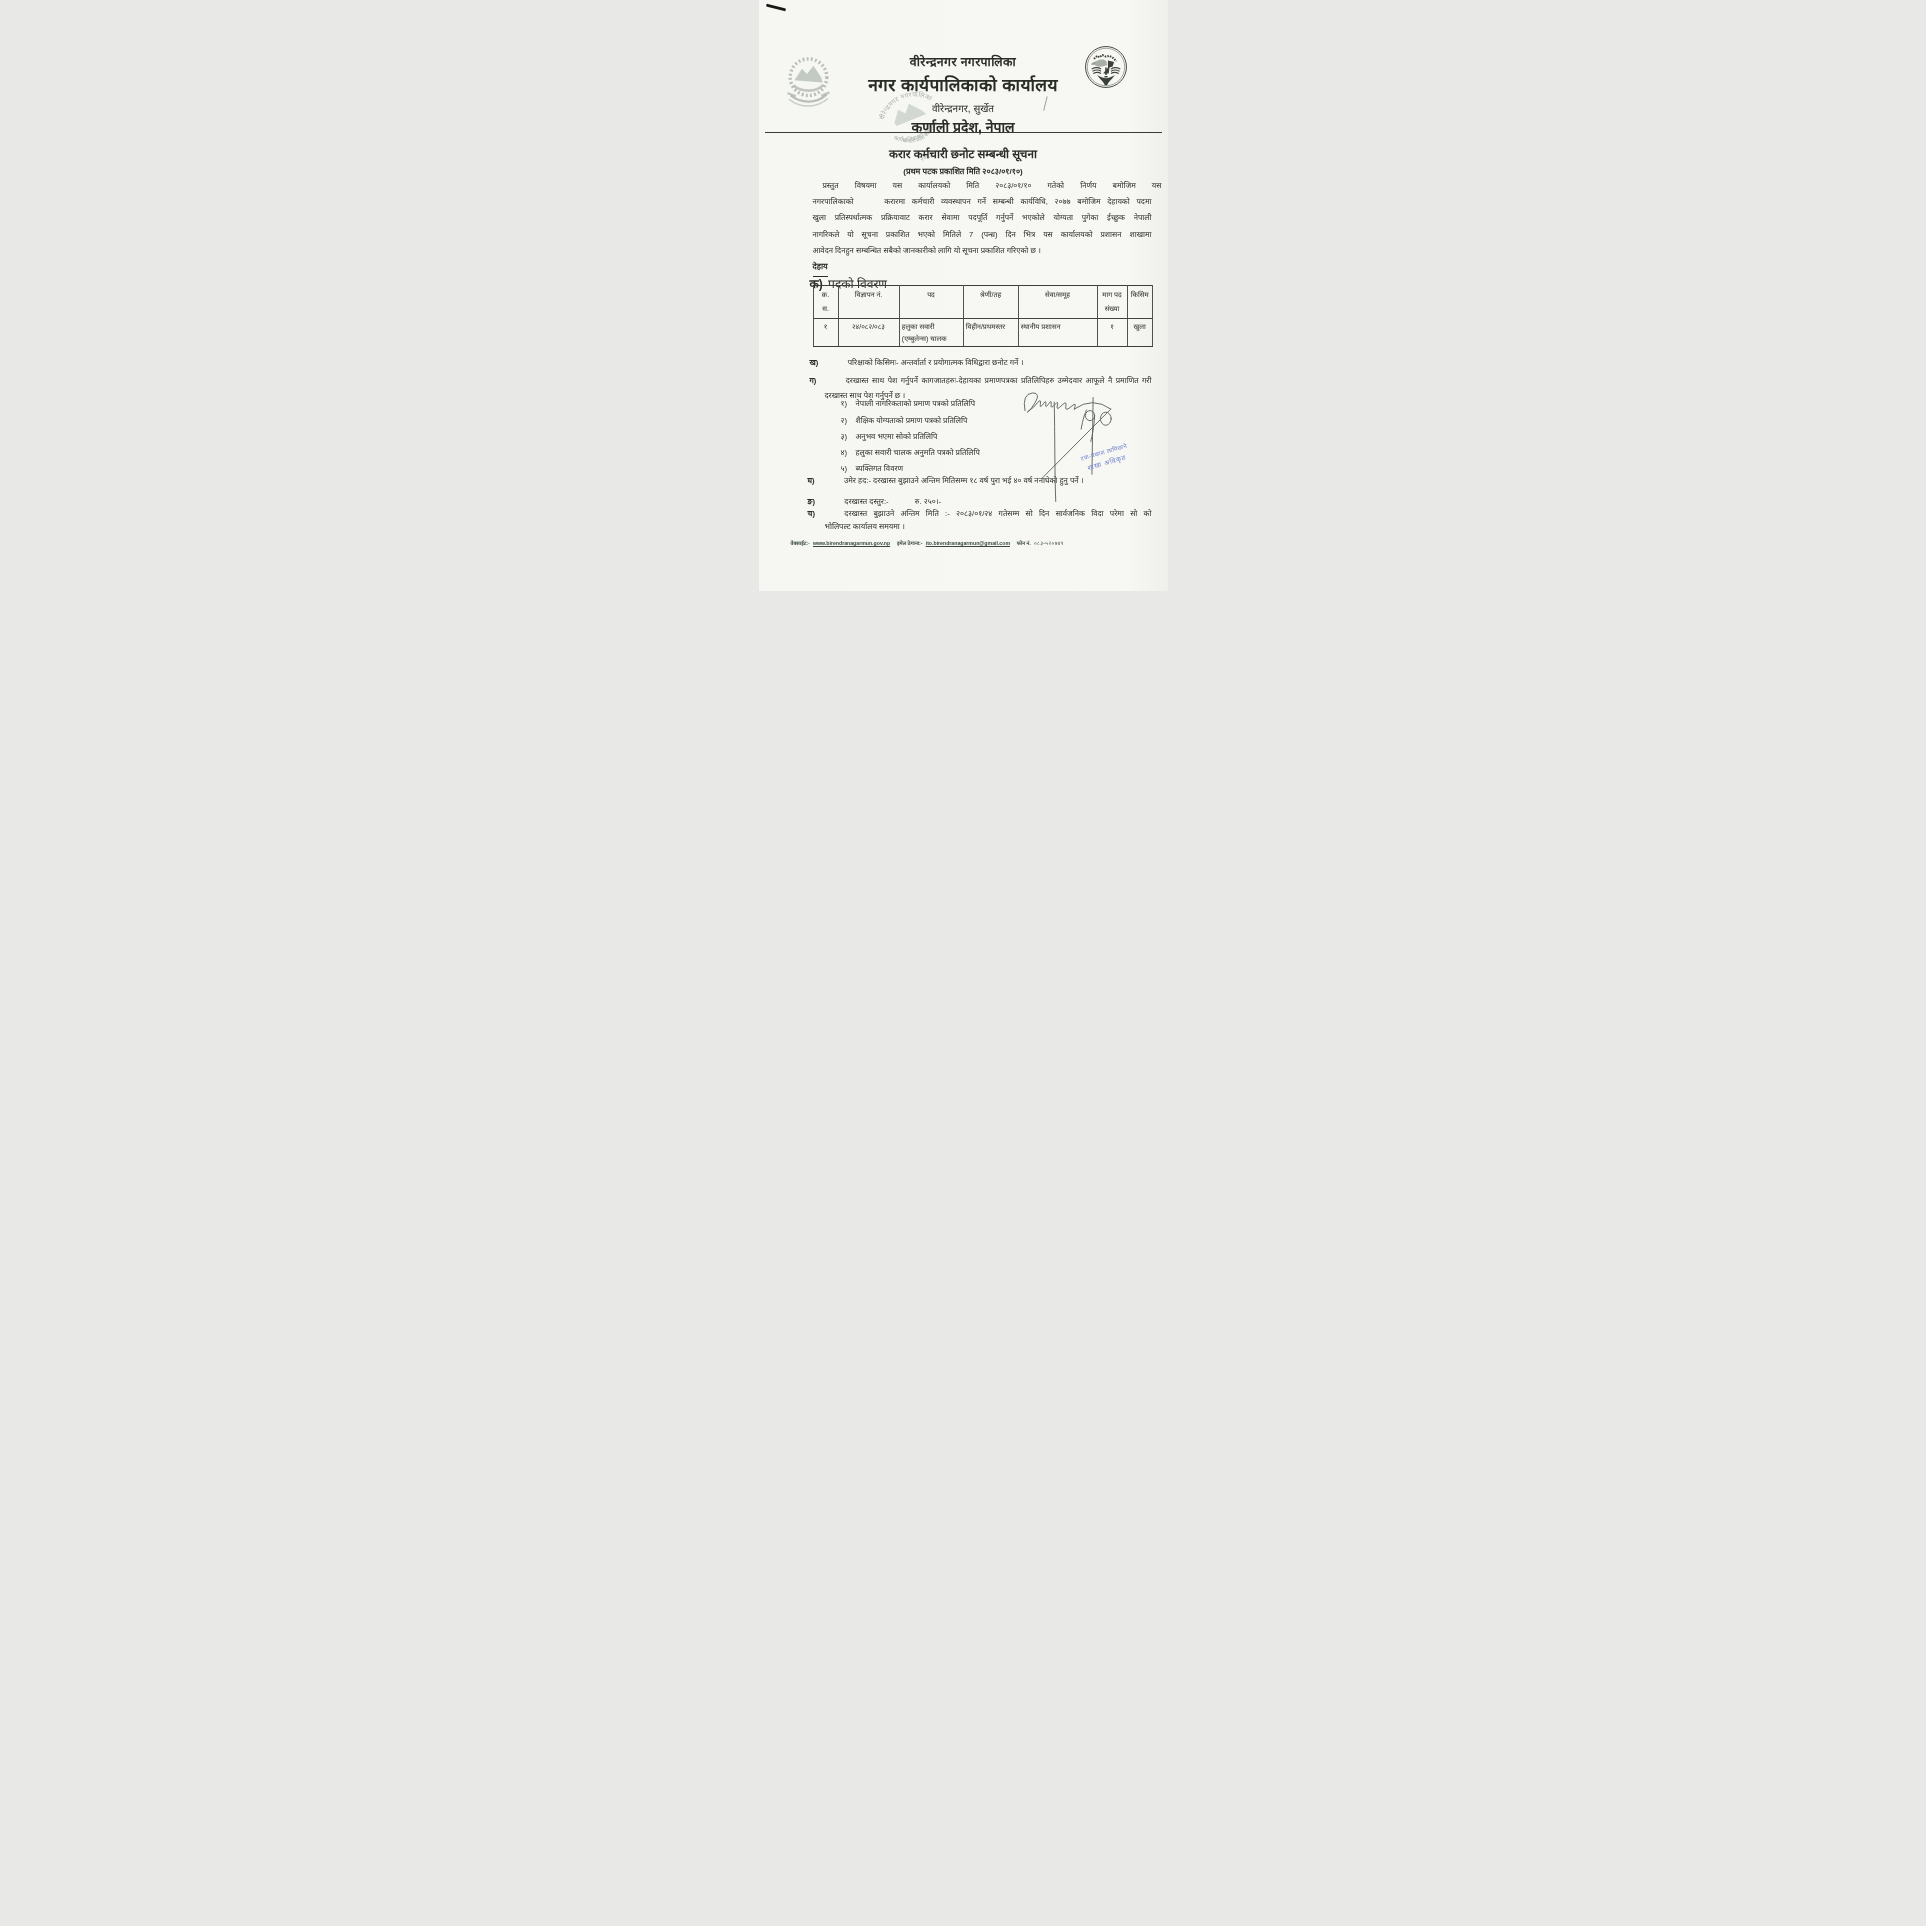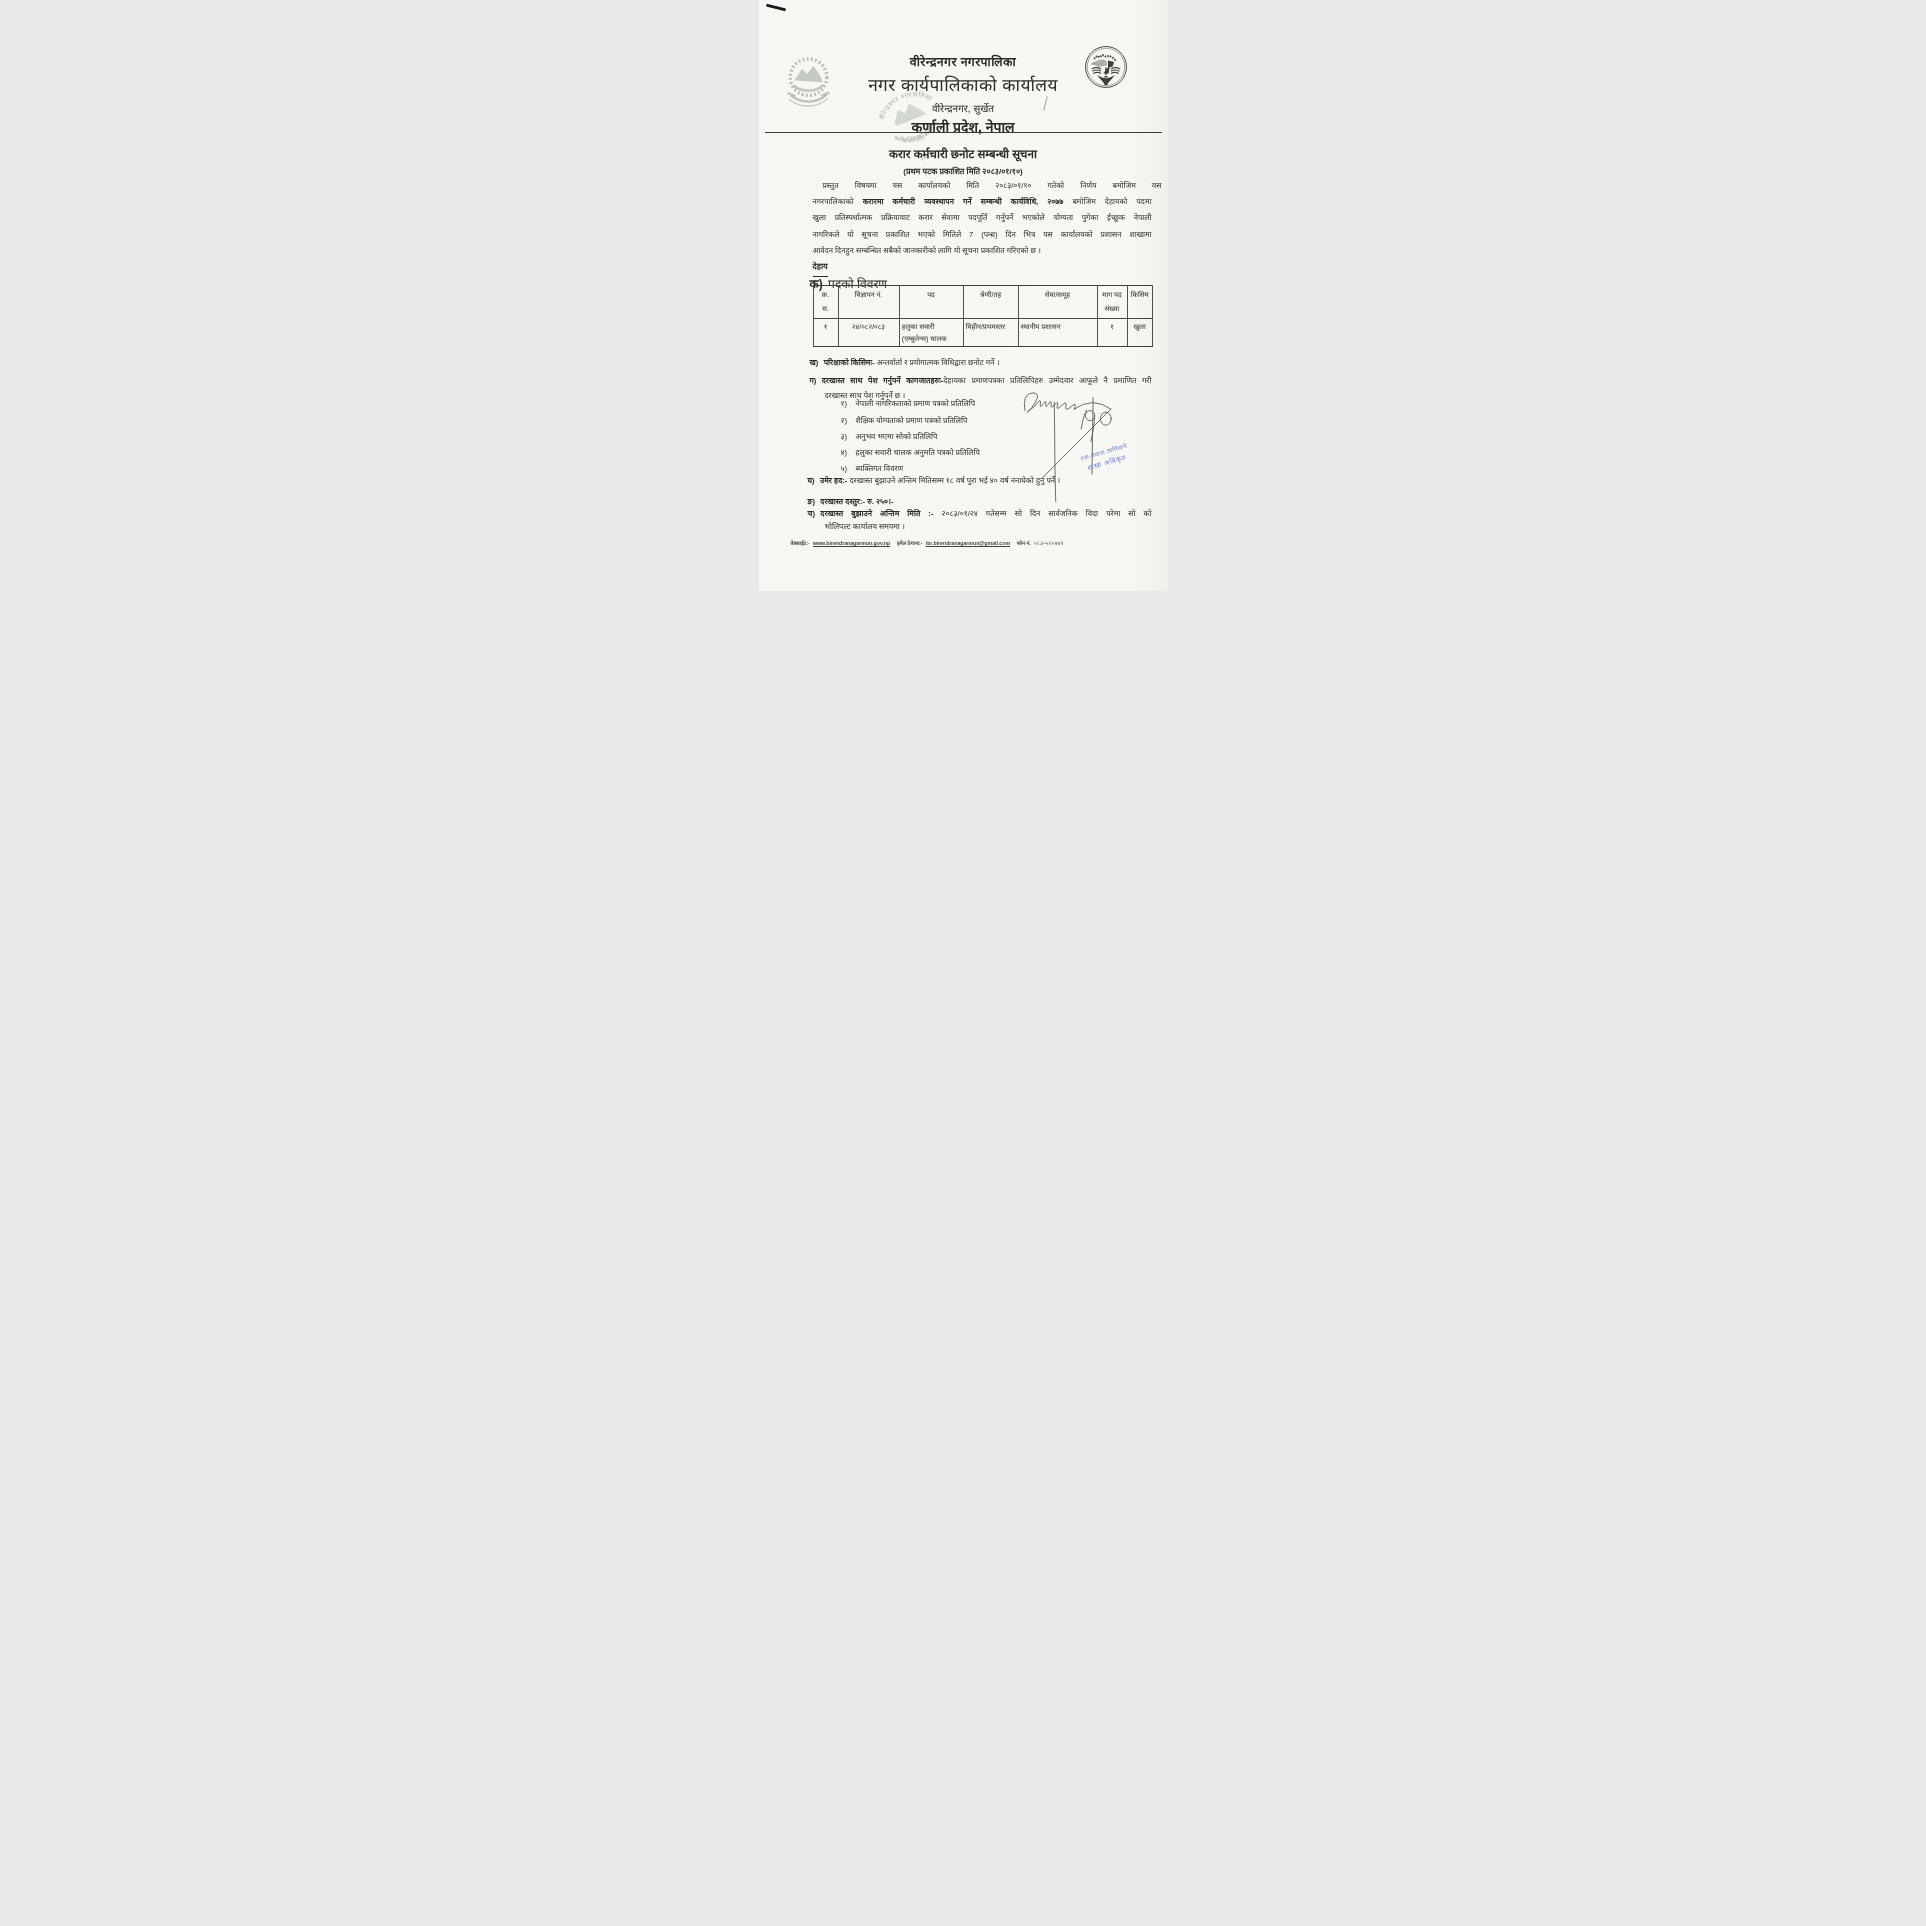--- a/index.html
+++ b/index.html
@@ -10,36 +10,36 @@
     background:linear-gradient(90deg,#f6f6f3 0%,#f7f7f4 90%,#efefec 100%);
     overflow:hidden;
     font-family:"Liberation Sans","DejaVu Sans",sans-serif;
     color:#2a2d26;
   }
   .abs{position:absolute;}
   .centered{left:0;width:409px;text-align:center;}
   
   .corner-mark{left:7.7px;top:6.2px;width:20px;height:3.1px;background:#191919;border-radius:1.2px;transform:rotate(14deg);}
   .hdr1{top:53px;font-size:12.3px;font-weight:bold;letter-spacing:0.4px;z-index:2;}
-  .hdr2{top:73px;font-size:17.3px;font-weight:normal;letter-spacing:0.4px;z-index:2;}
+  .hdr2{top:73px;font-size:17.3px;font-weight:bold;letter-spacing:0.4px;z-index:2;}
   .hdr3{top:101px;font-size:10px;font-weight:400;z-index:2;}
   .hdr4{top:117px;font-size:14px;font-weight:600;z-index:2;}
   .tick{left:286px;top:96px;width:1.2px;height:14.6px;background:#5a5a55;opacity:.55;transform:rotate(14deg);border-radius:0.8px;z-index:2;}
   .rule{left:6.2px;top:132px;width:397px;height:1.2px;background:#3b3b35;z-index:1;}
   
   .emblem{left:27px;top:50px;opacity:.62;z-index:0;}
   .logo-right{left:325px;top:45px;z-index:1;}
   .round-stamp{left:113px;top:83px;opacity:.6;z-index:0;transform:rotate(-22deg);}
   
   .title{top:146px;font-size:11.6px;font-weight:bold;z-index:2;}
   .subtitle{top:165px;font-size:8px;font-weight:600;}
   .pline{left:54px;width:339px;font-size:7.7px;line-height:10.8px;text-align:justify;text-align-last:justify;white-space:normal;}
   .pline.lastline{text-align:center;text-align-last:left;}
   .indent{padding-left:10px;}
-  .b{font-weight:bold;}
+  .b{font-weight:normal;margin-left:24px;}
   .dehaya{left:54px;top:260px;font-size:8px;font-weight:bold;border-bottom:0.8px solid #2a2d26;padding-bottom:5px;}
   .seclabel{font-weight:bold;margin-right:5.4px;}
   .ka{left:51px;top:275px;font-size:12px;}
   
   .tblwrap{left:54px;top:285px;width:339px;z-index:2;}
   table.grid{border-collapse:collapse;width:339px;table-layout:fixed;}
   table.grid td{border-left:0.4px solid #55514b;border-right:0.4px solid #55514b;vertical-align:top;font-size:7px;padding:2.3px 2.3px 1.5px 2.3px;line-height:11.6px;overflow:hidden;}
   tr.hrow td{border-top:1.2px solid #3e3e38;border-bottom:0.8px solid #45423c;height:22.3px;text-align:center;line-height:14px;}
   tr.drow td{border-bottom:1.2px solid #3e3e38;height:22.3px;}
   td.c{text-align:center;}

